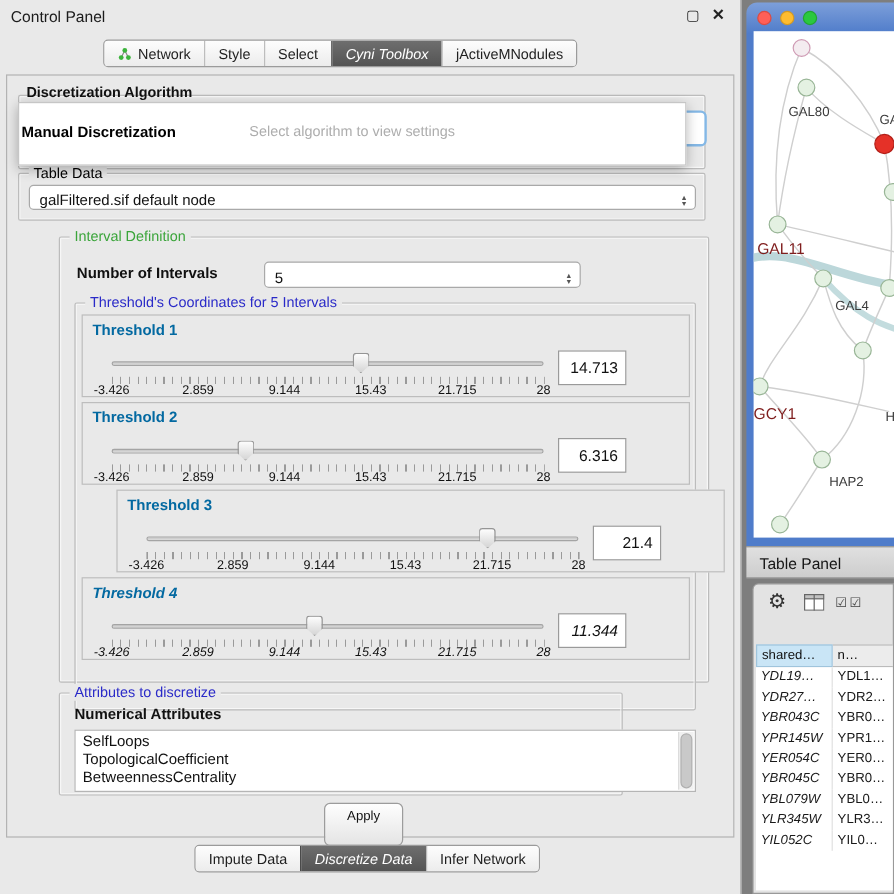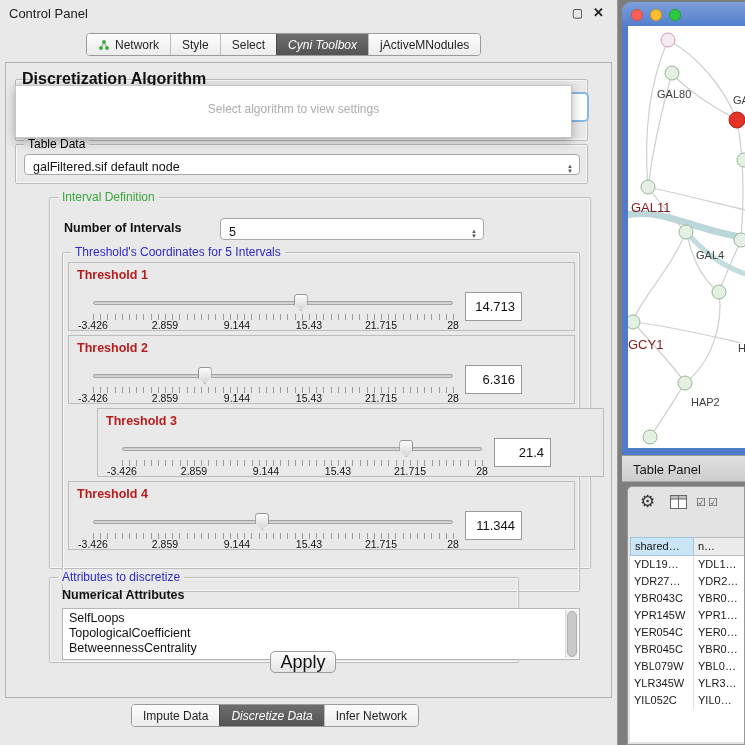--- a/index.html
+++ b/index.html
@@ -11,57 +11,57 @@
   .cp { position:absolute; left:0; top:0; width:618px; height:745px;
         background:#e9e9e9; border-right:1px solid #9a9a9a; }
   .cp-title { position:absolute; left:9px; top:6px; font-size:13px; color:#1c1c1c; }
   .win-btn { position:absolute; top:5px; font-size:12px; color:#222; }
   .btn-min { right:34px; top:6px; }
   .btn-close { right:13px; font-weight:bold; font-size:13px; }
 
   .seg { position:absolute; display:flex; height:23px; border:1px solid #9b9b9b;
          border-radius:4px; overflow:hidden; background:#f3f3f3; }
   .seg-top { left:86px; top:33px; }
-  .seg-bottom { left:131px; top:704px; }
+  .seg-bottom { left:162px; top:704px; }
   .seg-item { display:flex; align-items:center; gap:5px; padding:0 11px; font-size:12px;
               color:#1f1f1f; background:linear-gradient(#fdfdfd,#ececec);
               border-left:1px solid #bdbdbd; white-space:nowrap; }
   .seg-item:first-child { border-left:none; }
   .seg-item.sel { background:linear-gradient(#6e6e6e,#545454); color:#fff; border-left-color:#4a4a4a;font-style:italic; }
 
   .main { position:absolute; left:5px; top:62px; width:607px; height:636px;
           border:1px solid #b3b3b3; background:#e9e9e9; }
 
   .group { position:absolute; border:1px solid #bcbcbc; border-radius:2px;
            box-shadow: inset 0 0 0 1px #f7f7f7; }
   .group-title { position:absolute; top:-8px; left:8px; background:#e9e9e9;
                  padding:0 4px; font-size:12px; white-space:nowrap; }
   .t-green { color:#3ba53b; }
   .t-blue { color:#2a2ac8; }
 
-  .g-alg-title { position:absolute; left:16px; top:7px; font-size:16px; font-weight:bold; color:#111; }
+  .g-alg-title { position:absolute; left:16px; top:7px; font-size:12px; font-weight:bold; color:#111; }
   .combo-ghost { position:absolute; left:17px; top:29px; width:566px; height:30px;
                  border:2px solid #84b8e6; border-radius:5px; background:#fff; z-index:1; }
   .popup { position:absolute; left:9px; top:22px; width:557px; height:53px; background:#fff;
            border:1px solid #c6c6c6; box-shadow:0 3px 10px rgba(0,0,0,.3); z-index:5; }
   .popup-header { text-align:center; color:#adadad; font-size:12px; padding-top:16px; height:16px; }
   .popup-opt { font-size:12.5px; color:#000; padding:1px 2px 0 2px; height:15px; }
   .popup-opt.bold { font-weight:bold; }
 
   .dropdown { position:absolute; background:#fff; border:1px solid #a9a9a9; border-radius:4px;
               font-size:12.5px; color:#111; display:flex; align-items:flex-end; }
   .dd-text { padding-left:8px; flex:1; white-space:nowrap; overflow:hidden; }
   .dd-arrows { width:16px; display:flex; flex-direction:column; align-items:center;
                justify-content:center; font-size:6px; line-height:5px; color:#555; padding-right:2px; }
 
   .bold-label { position:absolute; font-size:12.5px; font-weight:bold; color:#111; }
 
   .th-panel { position:absolute; left:5px; width:507px; height:69px;
               border:1px solid #bdbdbd; background:#e9e9e9; }
-  .th-label { position:absolute; left:8px; top:5px; font-size:12.5px; font-weight:bold; color:#b91c1c; }
+  .th-label { position:absolute; left:8px; top:5px; font-size:12.5px; font-weight:bold; color:#0369a1; }
   .slider-zone { position:absolute; left:24px; top:30px; width:360px; height:20px; }
   .track { position:absolute; left:0; right:0; top:8px; height:4px;
            background:linear-gradient(#c6c6c6,#dedede); border:1px solid #a4a4a4; border-radius:2px; }
   .thumb { position:absolute; top:1px; width:14px; height:17px; margin-left:-7px;
            background:linear-gradient(#fdfdfd,#d5d5d5); border:1px solid #959595;
            border-radius:3px 3px 2px 2px;
            clip-path:polygon(0 0,100% 0,100% 62%,50% 100%,0 62%); }
   .ticks { position:absolute; left:24px; top:51px; width:361px; height:6px;
            background:repeating-linear-gradient(to right,#9a9a9a 0 1px,transparent 1px 7.2px); }
   .scale { position:absolute; left:24px; top:56px; width:360px; height:12px; }
@@ -72,23 +72,23 @@
 
   .attr-list { position:absolute; left:12px; top:30px; width:518px; height:52px; background:#fff;
                border:1px solid #b5b5b5; overflow:hidden; }
   .attr-item { font-size:12.5px; color:#111; line-height:15px; padding-left:6px; }
   .attr-list .first { padding-top:2px; }
   .sb { position:absolute; right:1px; top:1px; bottom:1px; width:13px; background:#f1f1f1;
         border-left:1px solid #dcdcdc; }
   .sb-thumb { position:absolute; left:1px; right:1px; top:1px; bottom:1px;
               background:#c9c9c9; border:1px solid #b0b0b0; border-radius:6px; }
 
-  .apply { position:absolute; left:264px; top:588px; width:66px; height:22px;
+  .apply { position:absolute; left:264px; top:606px; width:66px; height:36px;
            border:1px solid #9c9c9c; border-radius:5px; background:linear-gradient(#fefefe,#e4e4e4);
-           font-size:18px; color:#111; text-align:center; line-height:20px; }
+           font-size:11px; color:#111; text-align:center; line-height:20px; }
 
   
   .netwin { position:absolute; left:622px; top:2px; width:126px; height:453px;
             background:linear-gradient(#7d9fda 0, #4f7cca 26px, #4f7cca); border-radius:9px 0 0 0; }
   .lights { position:absolute; left:9px; top:7px; display:flex; gap:7px; }
   .light { width:12px; height:12px; border-radius:50%; }
   .l-red   { background:#ff5f57; border:1px solid #d94c44; }
   .l-yellow{ background:#febc2f; border:1px solid #d49a23; }
   .l-green { background:#2bc840; border:1px solid #23a532; }
   .canvas { position:absolute; left:6px; top:24px; width:120px; height:422px;
@@ -113,21 +113,21 @@
   .t-head { position:absolute; left:2px; top:50px; right:0; height:19px; display:flex;
             font-size:11px; color:#111; }
   .t-head .hc1 { width:64px; background:#c9e5f6; border:1px solid #9fc4dc; line-height:16px; padding-left:4px;
                  overflow:hidden; white-space:nowrap; }
   .t-head .hc2 { flex:1; background:#ececec; border-top:1px solid #bbb; border-bottom:1px solid #bbb;
                  line-height:16px; padding-left:4px; overflow:hidden; white-space:nowrap; }
   .t-body { position:absolute; left:2px; top:69px; right:0; bottom:2px; background:#fff;
             font-size:11px; color:#191919; overflow:hidden; }
   .t-row { display:flex; height:17px; line-height:17px; }
   .t-row .rc1 { width:64px; padding-left:4px; border-right:1px solid #e0e0e0;
-                overflow:hidden; white-space:nowrap; }
+                overflow:hidden; white-space:nowrap;font-style:italic; }
   .t-row .rc2 { flex:1; padding-left:4px; overflow:hidden; white-space:nowrap; }
 </style>
 </head>
 <body>
 
 <div id="app">
 
   <div class="cp">
     <div class="cp-title">Control Panel</div>
     <span class="win-btn btn-min">▢</span>
@@ -158,20 +158,21 @@
     </div>
 
     <div class="main">
 
       <div class="group" style="left:9px; top:16px; width:573px; height:62px;"></div>
       <div class="g-alg-title">Discretization Algorithm</div>
       <div class="combo-ghost"></div>
 
       <div class="popup">
         <div class="popup-header">Select algorithm to view settings</div>
+        <div class="popup-opt bold">Manual Discretization</div>
       </div>
 
       <div class="group" style="left:9px; top:81px; width:573px; height:40px;">
         <div class="group-title">Table Data</div>
         <div class="dropdown" style="left:8px; top:9px; width:556px; height:21px;">
           <span class="dd-text">galFiltered.sif default node</span>
           <span class="dd-arrows">
             <span>▲</span>
               <span>▼</span>
           </span>
@@ -240,21 +241,21 @@
               <span style="left:0%">-3.426</span>
               <span style="left:20%">2.859</span>
               <span style="left:40%">9.144</span>
               <span style="left:60%">15.43</span>
               <span style="left:80%">21.715</span>
               <span style="left:100%">28</span>
             </div>
             <div class="val-box">21.4</div>
           </div>
 
-          <div class="th-panel" style="top:228px;">
+          <div class="th-panel" style="top:228px;font-style:italic;">
             <div class="th-label">Threshold 4</div>
             <div class="slider-zone">
               <div class="track"></div>
               <div class="thumb" style="left: 47%;"></div>
             </div>
             <div class="ticks"></div>
             <div class="scale">
               <span style="left:0%">-3.426</span>
               <span style="left:20%">2.859</span>
               <span style="left:40%">9.144</span>

